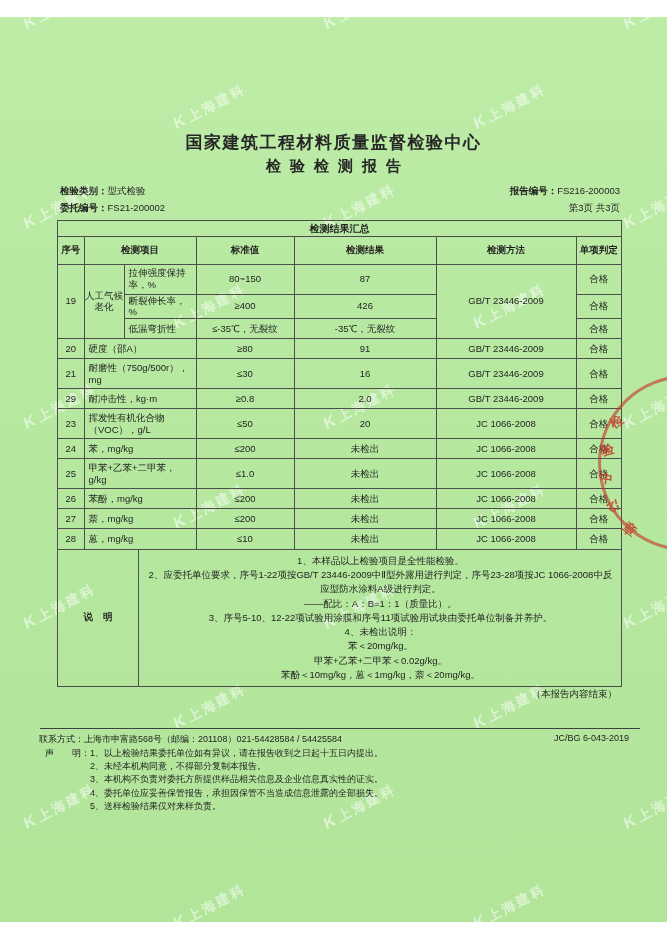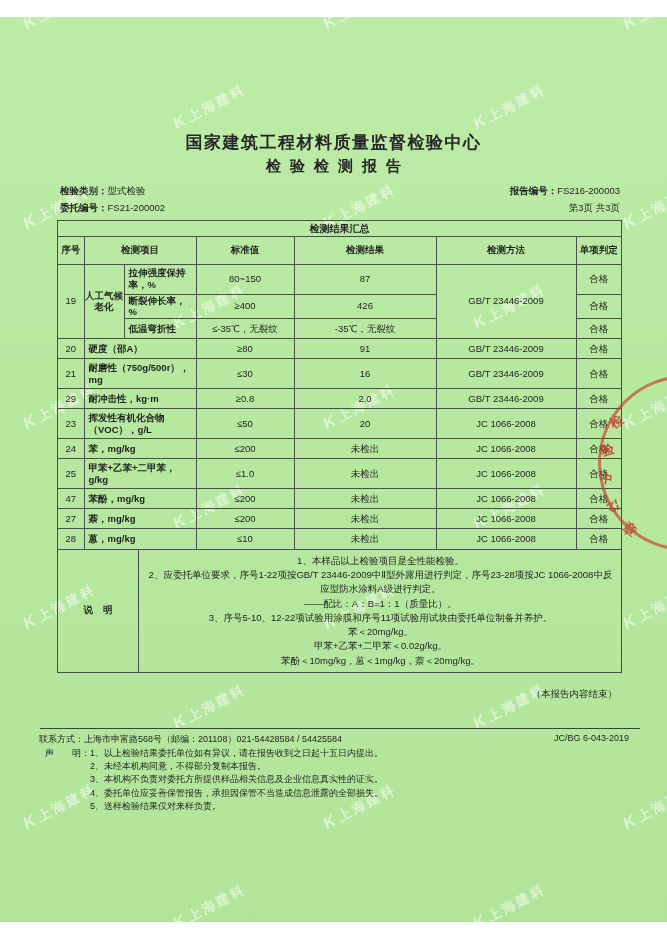--- a/index.html
+++ b/index.html
@@ -32,21 +32,21 @@
   .tbl-title { height:16px; line-height:16px; text-align:center; font-weight:bold;
                font-size:10px; border-bottom:1px solid #4d4d4d; }
   table { border-collapse:collapse; border-style:hidden; width:100%;
           table-layout:fixed; font-size:9.5px; }
   td { border:1px solid #4d4d4d; vertical-align:middle; line-height:1.25;
        overflow:hidden; }
   tr.h27 { height:27px; } tr.h30 { height:30px; } tr.h20 { height:20px; }
   td.c { text-align:center; }
   td.l { text-align:left; padding-left:4px; padding-right:2px; }
   .head td { font-weight:bold; }
-  .bold { font-weight:bold; }
+  .bold { font-weight:normal; }
 
   .notes { display:flex; border-top:1px solid #4d4d4d; min-height:122px;
            font-size:9.5px; }
   .notes-label { width:81px; border-right:1px solid #4d4d4d; display:flex;
                  align-items:center; justify-content:center; font-weight:bold;
                  letter-spacing:10px; text-indent:10px; }
   .notes-body { flex:1; padding:4px 8px 4px 9px; line-height:1.5;text-align:center; }
 
   .end-note { position:absolute; top:671px; right:50px; font-size:9.5px; }
 
@@ -203,21 +203,21 @@
         </tr>
         <tr class="h30">
           <td class="c">25</td>
           <td class="l bold" colspan="2">甲苯+乙苯+二甲苯，g/kg</td>
           <td class="c">≤1.0</td>
           <td class="c">未检出</td>
           <td class="c">JC 1066-2008</td>
           <td class="c">合格</td>
         </tr>
         <tr class="h20">
-          <td class="c">47</td>
+          <td class="c">26</td>
           <td class="l bold" colspan="2">苯酚，mg/kg</td>
           <td class="c">≤200</td>
           <td class="c">未检出</td>
           <td class="c">JC 1066-2008</td>
           <td class="c">合格</td>
         </tr>
         <tr class="h20">
           <td class="c">27</td>
           <td class="l bold" colspan="2">萘，mg/kg</td>
           <td class="c">≤200</td>
@@ -235,20 +235,21 @@
         </tr>
       </tbody>
         </table>
       <div class="notes">
         <div class="notes-label">说明</div>
         <div class="notes-body">
           <div>1、本样品以上检验项目是全性能检验。</div>
           <div>2、应委托单位要求，序号1-22项按GB/T 23446-2009中Ⅱ型外露用进行判定，序号23-28项按JC 1066-2008中反应型防水涂料A级进行判定。</div>
           <div>——配比：A：B=1：1（质量比）。</div>
           <div>3、序号5-10、12-22项试验用涂膜和序号11项试验用试块由委托单位制备并养护。</div>
+          <div>4、未检出说明：</div>
           <div>苯＜20mg/kg。</div>
           <div>甲苯+乙苯+二甲苯＜0.02g/kg。</div>
           <div>苯酚＜10mg/kg，蒽＜1mg/kg，萘＜20mg/kg。</div>
         </div>
       </div>
     </div>
 
     <div class="end-note">（本报告内容结束）</div>
 
     <div class="footer-hr"></div>

